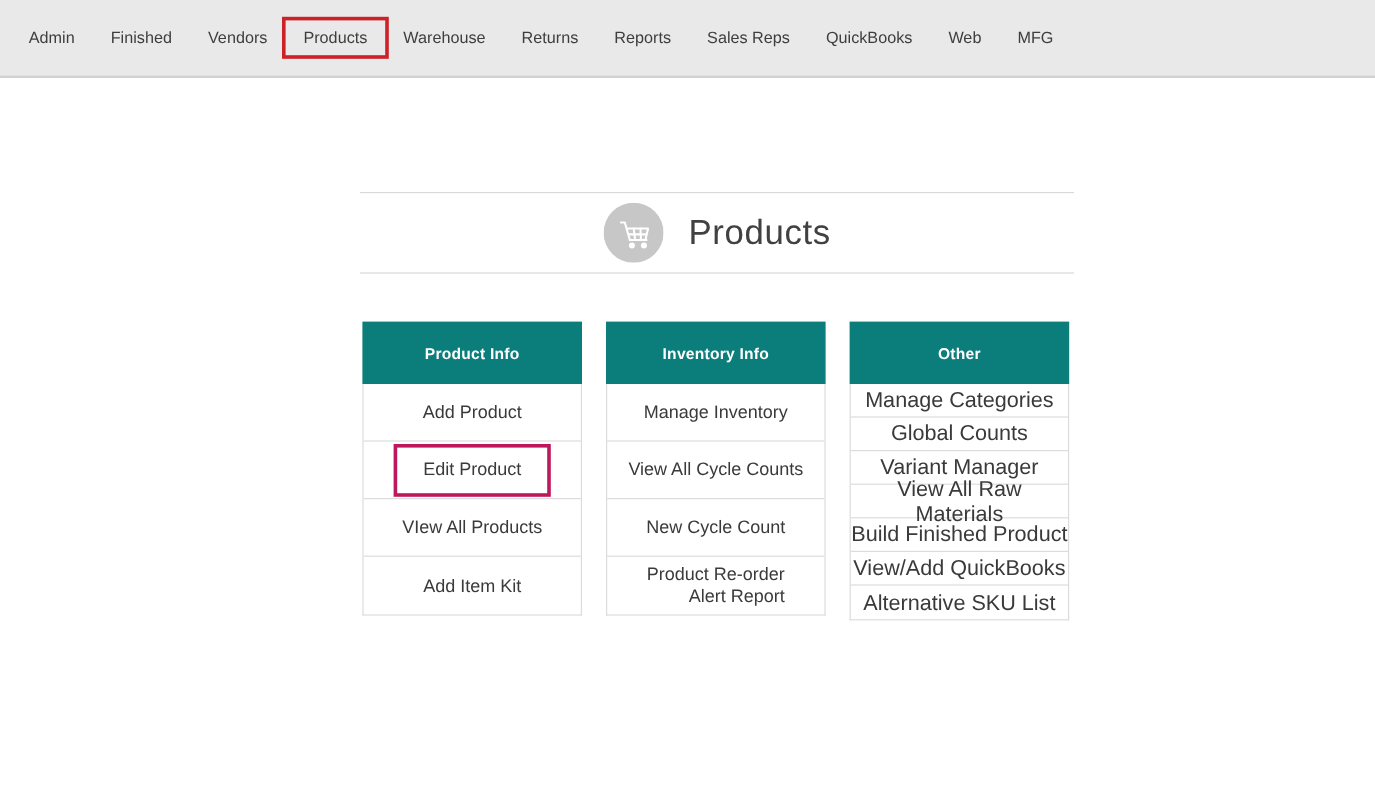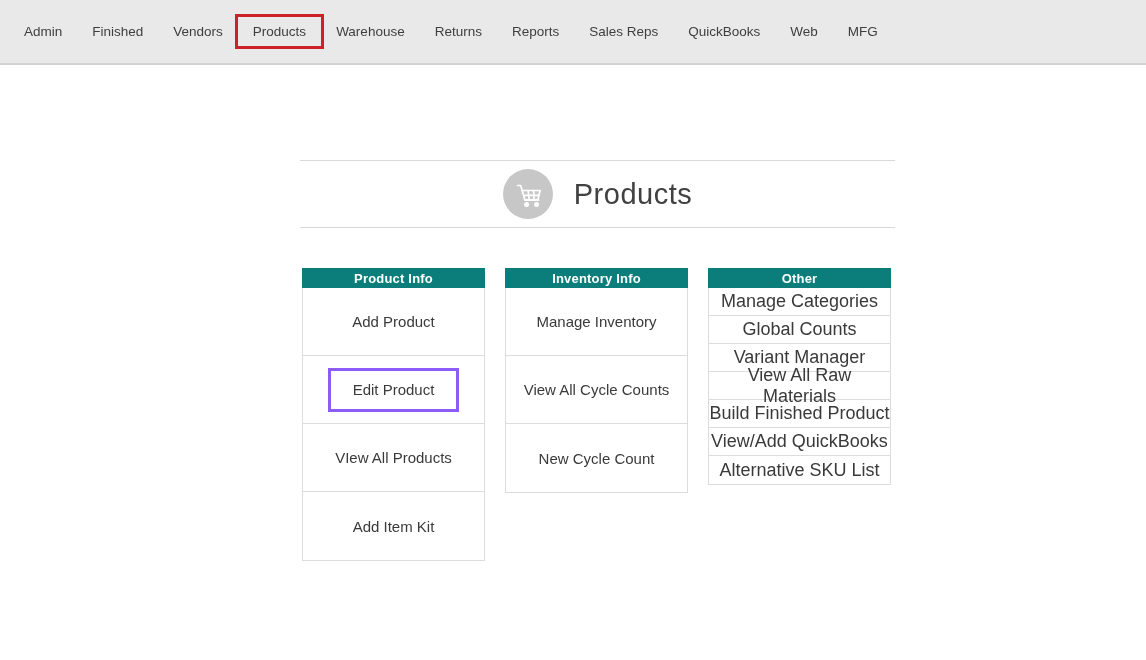--- a/index.html
+++ b/index.html
@@ -35,36 +35,36 @@
     font-size: 29px; font-weight: 400; color: #414141; letter-spacing: 0.5px;
   }
 
   
   .columns {
     position: absolute; left: 302px; top: 268px; width: 589px;
     display: flex; gap: 20px;
   }
   .col { flex: 1 1 0; }
   .col-header {
-    height: 20px; background: #0b7e7b; color: #ffffff;
+    height: 52px; background: #0b7e7b; color: #ffffff;
     font-size: 13px; font-weight: bold; letter-spacing: 0.2px;
     display: flex; align-items: center; justify-content: center;
   }
   .col-body { border: 1px solid #dcdcdc; border-top: none; background: #fff; }
   .cell {
     display: flex; align-items: center; justify-content: center;
     text-align: center; color: #3a3a3a; cursor: pointer;
     border-bottom: 1px solid #dcdcdc; white-space: pre-line;
   }
   .cell:last-child { border-bottom: none; }
-  .cell.big { height: 68px; font-size: 15px; line-height: 19px; text-align: right; }
+  .cell.big { height: 48px; font-size: 15px; line-height: 19px; text-align: right; }
   .cell.small { height: 28px; font-size: 18px; }
   .red-box {
     display: flex; align-items: center; justify-content: center;
-    border: 3px solid #8b5cf6; height: 44px; min-width: 131px; padding: 0 22px;
+    border: 3px solid #be185d; height: 44px; min-width: 131px; padding: 0 22px;
   }
 </style>
 </head>
 <body>
 
 <div class="page">
 
   <nav class="topnav">
     <div class="nav-item">Admin</div>
     <div class="nav-item">Finished</div>
@@ -110,20 +110,22 @@
         <div class="cell big">Add Item Kit</div>
       </div>
     </div>
 
     <div class="col">
       <div class="col-header">Inventory Info</div>
       <div class="col-body">
         <div class="cell big">Manage Inventory</div>
         <div class="cell big">View All Cycle Counts</div>
         <div class="cell big">New Cycle Count</div>
+        <div class="cell big">Product  Re-order
+Alert Report</div>
       </div>
     </div>
 
     <div class="col">
       <div class="col-header">Other</div>
       <div class="col-body">
         <div class="cell small">Manage Categories</div>
         <div class="cell small">Global Counts</div>
         <div class="cell small">Variant Manager</div>
         <div class="cell small">View All Raw Materials</div>

